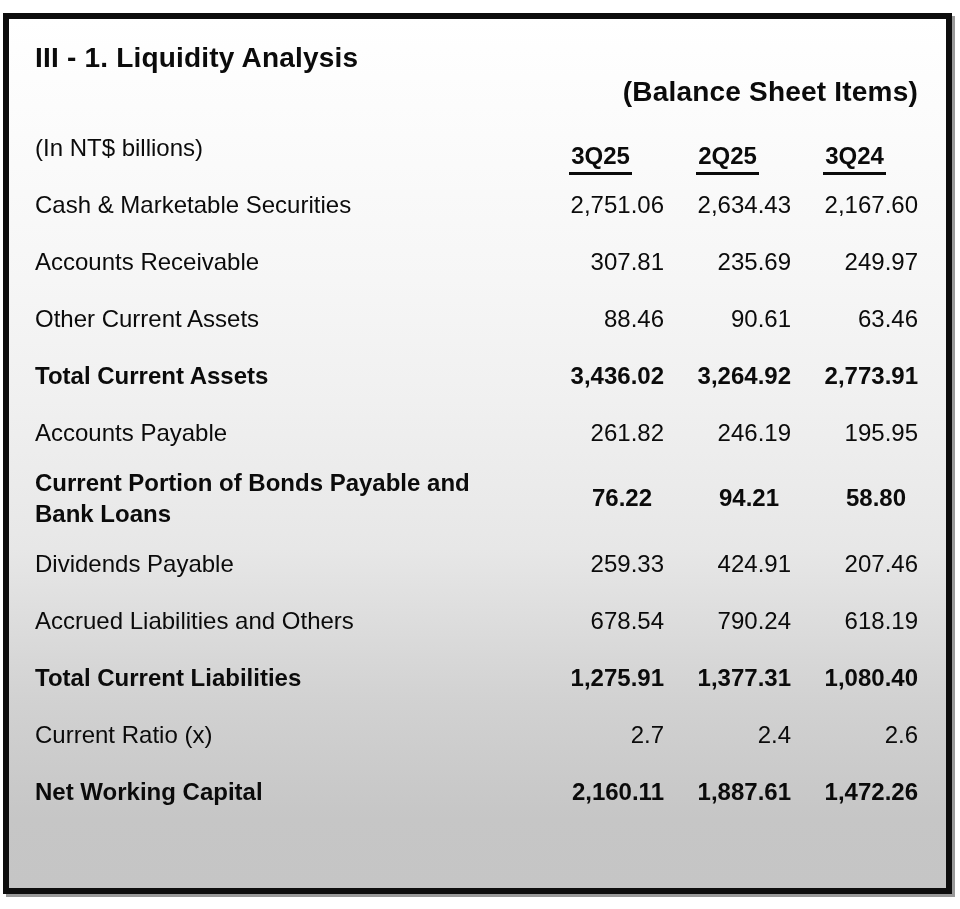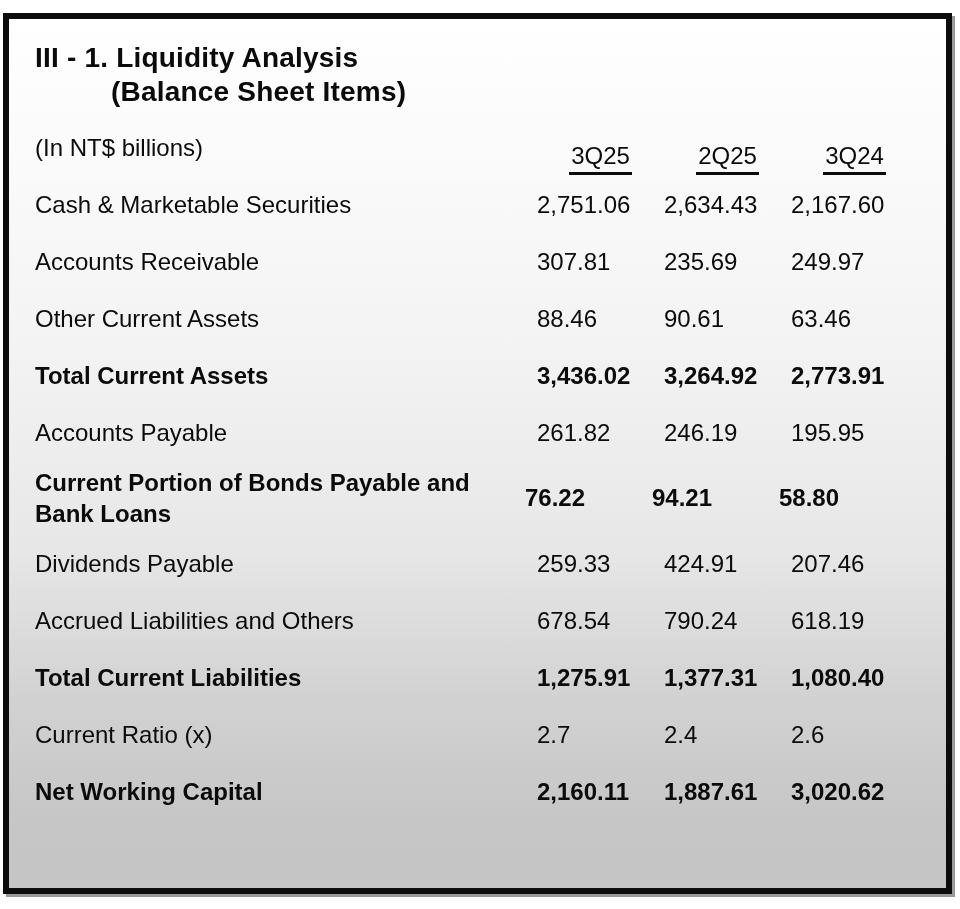--- a/index.html
+++ b/index.html
@@ -31,45 +31,46 @@
     box-shadow: 3px 3px 0 rgba(0,0,0,0.40);
     padding: 22px 28px 12px 26px;
     overflow: hidden;
   }
   .title-block {
     font-size: 28px;
     font-weight: bold;
     line-height: 34px;
     letter-spacing: 0.2px;
   }
-  .title-line2 { padding-left: 76px; }
+  .title-line2 { padding-left: 76px; text-align: right; }
 
   .trow {
     display: flex;
     align-items: center;
     height: 57px;
     font-size: 24px;
   }
   .trow.header-row { margin-top: 10px; }
   .trow.tall { height: 74px; font-weight: bold; }
   .cell-label {
     flex: 1 1 auto;
     padding-right: 10px;
     line-height: 31px;
   }
   .tall .cell-label { max-width: 480px; }
   .cell-num {
     flex: 0 0 127px;
     width: 127px;
+    text-align: right;
     white-space: nowrap;
   }
   .header-row .cell-num { text-align: center; }
   .colhead {
     display: inline-block;
-    font-weight: normal;
+    font-weight: bold;
     border-bottom: 3px solid #0b0b0b;
     padding: 0 2px 2px 2px;
     margin-top: 22px;
   }
   .bold { font-weight: bold; }
 </style>
 </head>
 <body>
 
 <div class="frame">
@@ -154,16 +155,16 @@
     <div class="cell-label">Current Ratio (x)</div>
     <div class="cell-num">2.7</div>
     <div class="cell-num">2.4</div>
     <div class="cell-num">2.6</div>
   </div>
 
   <div class="trow bold">
     <div class="cell-label">Net Working Capital</div>
     <div class="cell-num">2,160.11</div>
     <div class="cell-num">1,887.61</div>
-    <div class="cell-num">3,020.62</div>
+    <div class="cell-num">1,472.26</div>
   </div>
 
 </div>
 
 </body></html>

